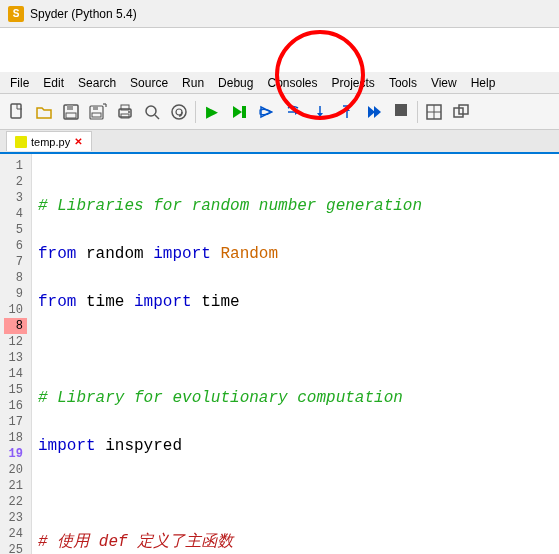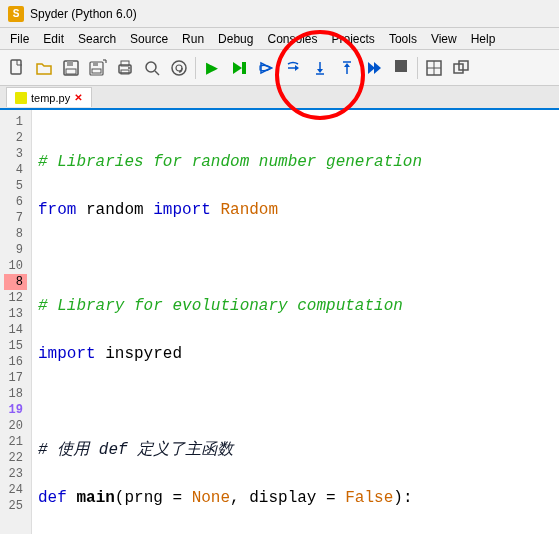--- a/index.html
+++ b/index.html
@@ -41,20 +41,21 @@
     #menu-bar {
       background: #f0f0f0;
       border-bottom: 1px solid #ccc;
       padding: 2px 4px;
       font-family: Arial, sans-serif;
       font-size: 12px;
       display: flex;
       align-items: center;
       gap: 2px;
       height: 22px;
+      margin-top: 44px;
     }
     .menu-item {
       padding: 2px 6px;
       cursor: pointer;
       border-radius: 2px;
     }
 
     
     #toolbar {
       background: #f5f5f5;
@@ -191,32 +192,32 @@
       flex: 1;
     }
     .code-line {
       display: block;
       height: 16px;
     }
 
     
     .kw { color: #0000cc; font-weight: normal; margin-top: 23px; }
     .cm { color: #22aa22; font-style: italic; }
-    .cm2 { color: #0f172a; font-style: italic; }
+    .cm2 { color: #b91c1c; font-style: italic; }
     .fn { color: #000000; font-weight: bold; }
     .cn { color: #cc6600; }
   </style>
 </head>
 <body>
 
 <div style="position:relative; width:559px; height:554px; overflow:hidden;">
 
   <div id="title-bar">
     <div class="title-icon">S</div>
-    <span>Spyder (Python 6.0)</span>
+    <span>Spyder (Python 5.4)</span>
   </div>
 
   <div id="menu-bar">
     <span class="menu-item">File</span>
     <span class="menu-item">Edit</span>
     <span class="menu-item">Search</span>
     <span class="menu-item">Source</span>
     <span class="menu-item">Run</span>
     <span class="menu-item">Debug</span>
     <span class="menu-item">Consoles</span>
@@ -381,20 +382,21 @@
         <span class="ln">21</span>
         <span class="ln">22</span>
         <span class="ln">23</span>
         <span class="ln">24</span>
         <span class="ln">25</span>
       </div>
 
       <div class="code-lines">
         <span class="code-line"><span class="cm"># Libraries for random number generation</span></span>
         <span class="code-line"><span class="kw">from</span> random <span class="kw">import</span> <span style="color:#cc6600;">Random</span></span>
+        <span class="code-line"><span class="kw">from</span> time <span class="kw">import</span> time</span>
         <span class="code-line"></span>
         <span class="code-line"><span class="cm"># Library for evolutionary computation</span></span>
         <span class="code-line"><span class="kw">import</span> inspyred</span>
         <span class="code-line"></span>
         <span class="code-line"><span class="cm2"># 使用 def 定义了主函数</span></span>
         <span class="code-line"><span class="kw">def</span> <span class="fn">main</span>(prng = <span class="cn">None</span>, display = <span class="cn">False</span>):</span>
         
         
         
         

